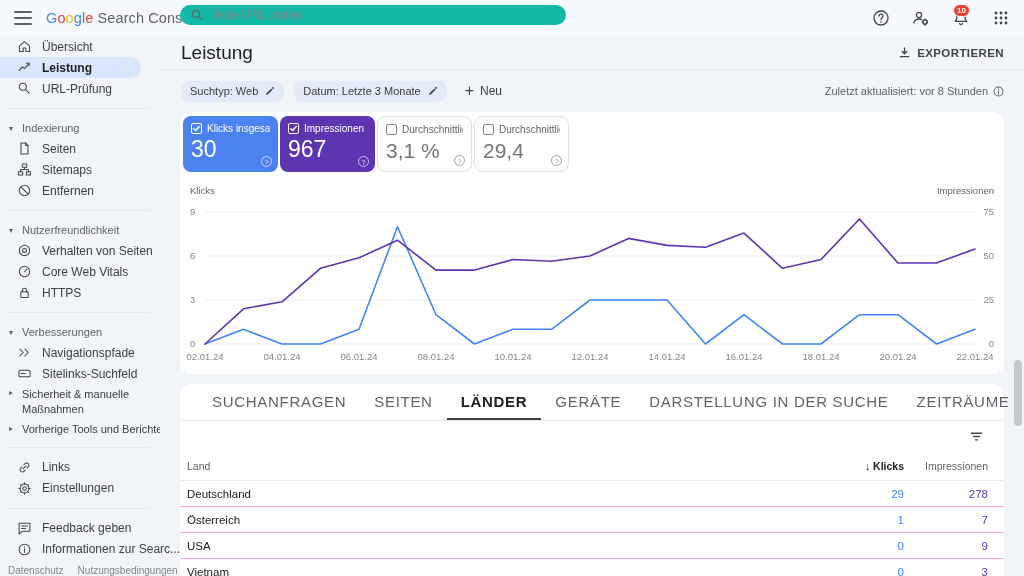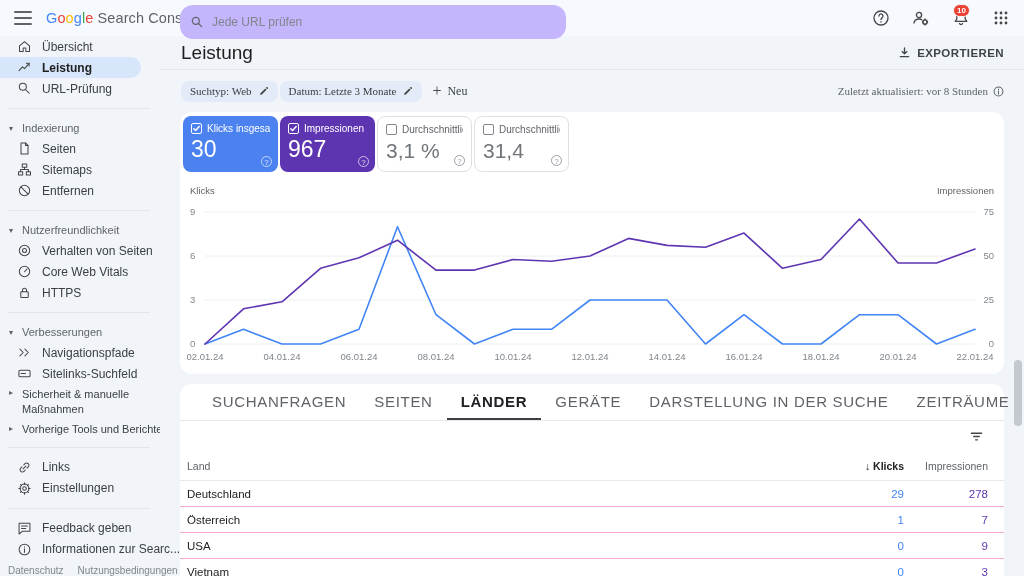--- a/index.html
+++ b/index.html
@@ -5,21 +5,21 @@
   * { margin:0; padding:0; box-sizing:border-box; }
   html,body { width:1024px; height:576px; overflow:hidden; }
   body { font-family:"Liberation Sans", sans-serif; background:#f1f5fa; color:#202124; position:relative; }
 
   
   .topbar { position:absolute; top:0; left:0; right:0; height:36px; background:#f6f9fd; display:flex; align-items:center; z-index:5; }
   .hamburger { width:18px; height:14px; margin-left:14px; display:flex; flex-direction:column; justify-content:space-between; cursor:pointer; }
   .hamburger span { display:block; height:2px; background:#5f6368; border-radius:1px; }
   .logo { margin-left:14px; font-size:14.5px; letter-spacing:.1px; white-space:nowrap; }
   .logo .rest { color:#5f6368; }
-  .searchbox { position:absolute; left:180px; top:5px; width:386px; height:34px; background:#c4b5fd; border-radius:13px; display:flex; align-items:center; padding:0 10px; }
+  .searchbox { position:absolute; left:180px; top:5px; width:386px; height:20px; background:#14b8a6; border-radius:13px; display:flex; align-items:center; padding:0 10px; }
   .searchbox svg { flex:none; }
   .searchbox input { border:none; outline:none; background:transparent; font-family:"Liberation Sans",sans-serif; font-size:12px; color:#3c4043; margin-left:8px; width:100%; }
   .searchbox input::placeholder { color:#80868b; }
   .topbar-right { position:absolute; right:14px; top:0; height:36px; display:flex; align-items:center; gap:22px; color:#444746; }
   .tb-icon { position:relative; width:18px; height:18px; cursor:pointer; }
   .badge { position:absolute; top:-5px; left:1px; min-width:14px; height:13px; padding:0 3px; background:#ea4335; border:1px solid #f6f9fd; border-radius:8px; color:#fff; font-size:8px; line-height:11px; text-align:center; font-weight:bold; }
 
   
   .sidebar { position:absolute; top:36px; left:0; width:160px; bottom:0; font-size:12px; color:#3c4043; }
   .sb-item { display:flex; align-items:center; height:21px; padding-left:17px; gap:10px; cursor:pointer; white-space:nowrap; }
@@ -31,21 +31,21 @@
   .sb-collapsed.wrap { white-space:normal; width:150px; line-height:1.35; }
   .caret { font-size:8px; color:#5f6368; width:8px; flex:none; margin-top:1px; }
   .sb-footer { position:absolute; bottom:0px; left:8px; font-size:10px; color:#80868b; display:flex; gap:14px; white-space:nowrap; }
   .sb-footer span { cursor:pointer; }
 
   
   .main { position:absolute; left:160px; top:36px; right:0; bottom:0; }
   .titlebar { position:absolute; top:0; left:0; right:0; height:34px; display:flex; align-items:center; border-bottom:1px solid #e3e7ec; }
   .page-title { font-size:19px; color:#1f1f1f; margin-left:21px; }
   .export-btn { position:absolute; right:20px; display:flex; align-items:center; gap:6px; font-size:11.5px; font-weight:bold; letter-spacing:.4px; color:#3f4449; cursor:pointer;text-align:right; }
-  .filterbar { position:absolute; top:34px; left:0; right:0; height:42px; display:flex; align-items:center; padding-left:21px; gap:2px;font-family:Liberation Serif, serif; }
+  .filterbar { position:absolute; top:34px; left:0; right:0; height:42px; display:flex; align-items:center; padding-left:21px; gap:10px; }
   .chip { display:flex; align-items:center; gap:7px; background:#e4ebf8; border-radius:8px; height:21px; padding:0 9px; font-size:11px; color:#3c4043; cursor:pointer; }
   .chip svg { color:#444746; }
   .new-btn { display:flex; align-items:center; gap:6px; font-size:12px; color:#3c4043; margin-left:8px; cursor:pointer; }
   .new-btn .plus { font-size:16px; color:#444746; line-height:1; }
   .last-updated { position:absolute; right:20px; font-size:11px; color:#5f6368; display:flex; align-items:center; gap:5px; }
 
   .card { position:absolute; left:20px; width:824px; background:#fff; border-radius:12px; }
   .card1 { top:76px; height:262px; }
   .card2 { top:348px; height:250px; }
 
@@ -391,21 +391,21 @@
             <span>Durchschnittliche ...</span>
           </div>
                  <div class="val">3,1 %</div>
                  <span class="qmark">?</span>
         </div>
         <div class="metric plain">
           <div class="top">
             <span class="cbx off"></span>
             <span>Durchschnittliche ...</span>
           </div>
-                 <div class="val">31,4</div>
+                 <div class="val">29,4</div>
                  <span class="qmark">?</span>
         </div>
       </div>
     <div id="chart-holder">
         <svg viewBox="0 0 824 186" width="824" height="186" style="display:block;margin-top:8px;font-family:'Liberation Sans',sans-serif">
           <line x1="25" y1="164" x2="795" y2="164" stroke="#eceef1" stroke-width="1"></line>
           <line x1="25" y1="120" x2="795" y2="120" stroke="#eceef1" stroke-width="1"></line>
           <line x1="25" y1="76" x2="795" y2="76" stroke="#eceef1" stroke-width="1"></line>
           <line x1="25" y1="32" x2="795" y2="32" stroke="#eceef1" stroke-width="1"></line>
           <text x="10" y="14" font-size="9.5" fill="#5f6368">Klicks</text>

